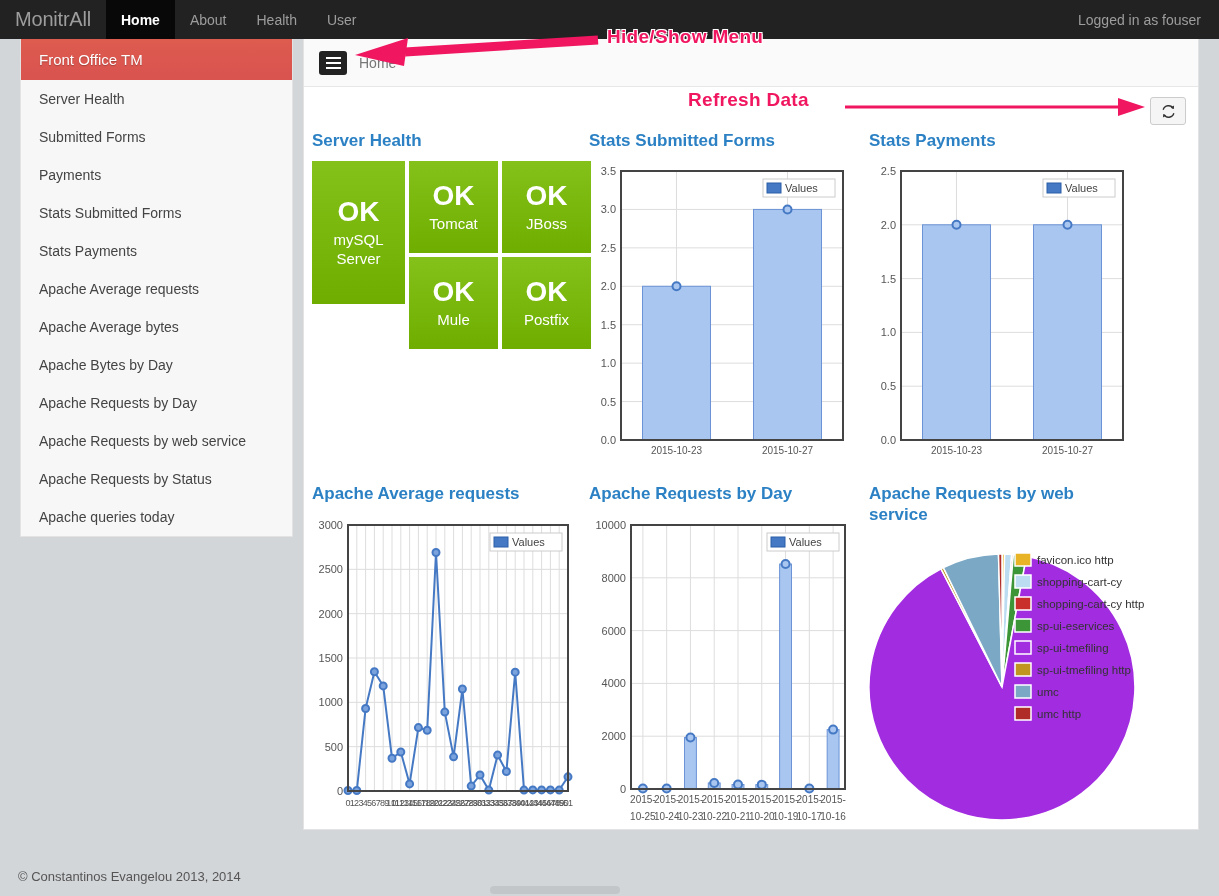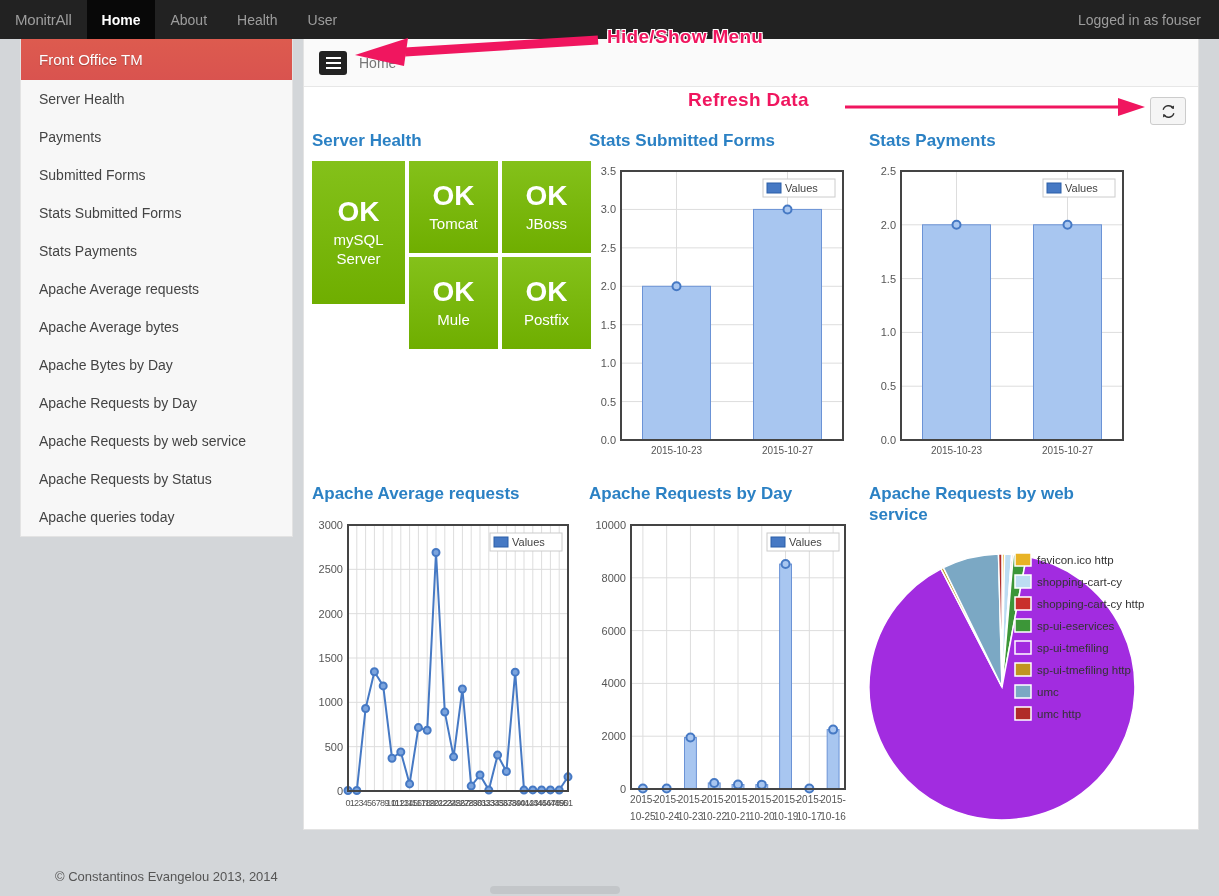--- a/index.html
+++ b/index.html
@@ -12,21 +12,21 @@
   }
 
   
   #navbar {
     position: absolute; top: 0; left: 0;
     width: 1219px; height: 39px;
     background: #222222;
     display: flex; align-items: stretch;
   }
   #brand {
-    color: #9d9d9d; font-size: 15px; font-weight: normal;
+    color: #9d9d9d; font-size: 20px; font-weight: normal;
     padding: 0 15px; display: flex; align-items: center;
     letter-spacing: -0.2px;
   }
   .nav-link {
     color: #9d9d9d; font-size: 14px;
     padding: 0 15px; display: flex; align-items: center;
     text-decoration: none; cursor: pointer;
   }
   .nav-link.active { background: #080808; color: #ffffff; font-weight: bold; }
   #nav-right {
@@ -124,21 +124,21 @@
     font-size: 19px; letter-spacing: 0.3px;
     text-shadow: 1px 1px 0 #ffffff, -1px 1px 0 #ffffff, 1px -1px 0 #ffffff, -1px -1px 0 #ffffff;
     pointer-events: none; white-space: nowrap;
   }
   #anno-svg { position: absolute; left:0; top:0; width: 1219px; height: 896px; pointer-events: none; }
 
   
   #footer {
     position: absolute; left: 0; top: 857px;
     width: 1219px; height: 39px; background: #d3d6d9;
-    display: flex; align-items: center; padding-left: 37px;
+    display: flex; align-items: center;
   }
   #footer-text { font-size: 13px; color: #555555; padding-left: 18px; }
   #hscroll {
     position: absolute; left: 490px; top: 886px;
     width: 130px; height: 8px; background: #c3c6c9; border-radius: 4px;
   }
 </style>
 </head>
 <body>
 
@@ -149,22 +149,22 @@
   <a class="nav-link">Health</a>
   <a class="nav-link">User</a>
   <div id="nav-right">Logged in as fouser</div>
 </div>
 
 <div id="page">
 
   <div id="sidebar">
     <div id="sidebar-header">Front Office TM</div>
     <div class="side-item">Server Health</div>
+    <div class="side-item">Submitted Forms</div>
     <div class="side-item">Payments</div>
-    <div class="side-item">Submitted Forms</div>
     <div class="side-item">Stats Submitted Forms</div>
     <div class="side-item">Stats Payments</div>
     <div class="side-item">Apache Average requests</div>
     <div class="side-item">Apache Average bytes</div>
     <div class="side-item">Apache Bytes by Day</div>
     <div class="side-item">Apache Requests by Day</div>
     <div class="side-item">Apache Requests by web service</div>
     <div class="side-item">Apache Requests by Status</div>
     <div class="side-item">Apache queries today</div>
   </div>

